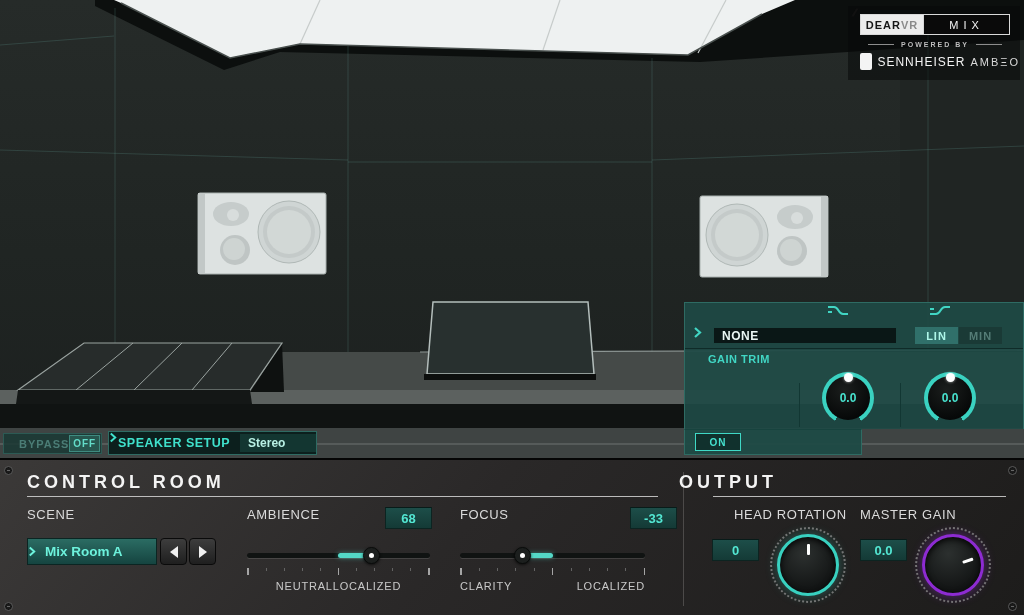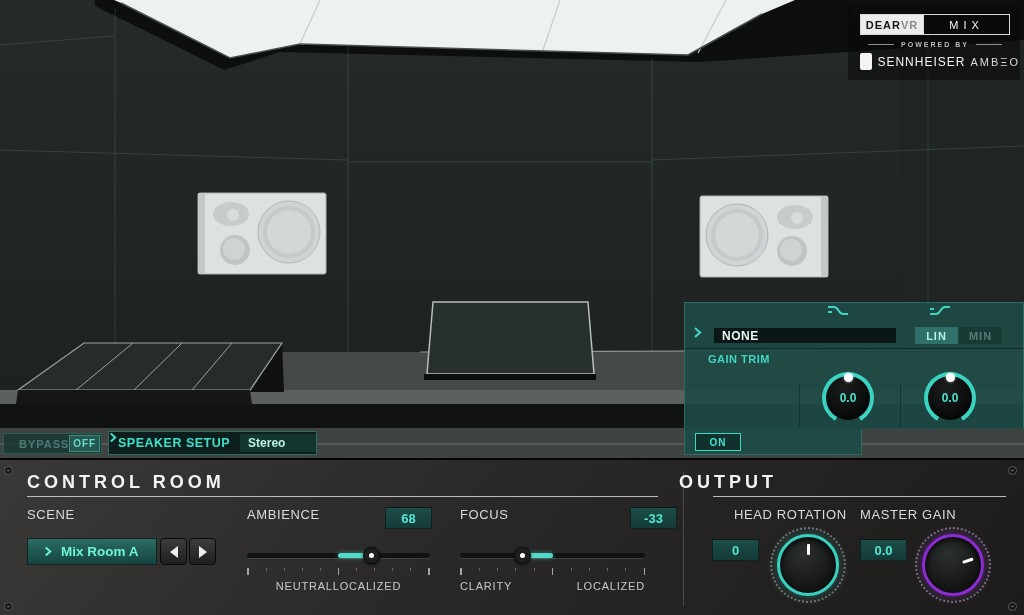--- a/index.html
+++ b/index.html
@@ -58,21 +58,21 @@
 
   
   .bottom-panel { position:absolute; left:0; top:458px; width:1024px; height:157px; background:linear-gradient(130deg,#3b3938 0%, #2a2828 45%, #1d1c1b 100%); border-top:2px solid #050505; }
   .screw { position:absolute; width:9px; height:9px; border-radius:50%; background:#1d1d1d; border:1px solid #5a5a5a; box-shadow:inset 0 0 2px #000; }
   .screw::after { content:""; position:absolute; left:2px; top:3px; width:3px; height:1px; background:#666; }
   .divider-v { position:absolute; left:683px; top:12px; width:1px; height:134px; background:#4c4a49; }
   .sec-title { position:absolute; top:12px; font-size:18px; font-weight:bold; color:#f4f4f4; letter-spacing:4px; white-space:nowrap; }
   .sec-rule { position:absolute; top:36px; height:1px; background:#d6d6d6; opacity:0.85; }
   .fld-label { position:absolute; top:47px; font-size:13px; color:#dadada; letter-spacing:0.6px; white-space:nowrap; }
   .vbox { position:absolute; width:47px; height:22px; background:linear-gradient(180deg,#1d4e49,#143a36); border:1px solid #0c2421; border-top-color:#081b19; color:#53e7d3; font-size:13px; font-weight:bold; display:flex; align-items:center; justify-content:center; }
-  .scene-dd { position:absolute; left:27px; top:78px; width:130px; height:27px; background:linear-gradient(180deg,#2b6c63,#154440); border:1px solid #0b2522; display:flex; align-items:center; gap:9px; padding-left:16px; }
+  .scene-dd { position:absolute; left:27px; top:78px; width:130px; height:27px; background:linear-gradient(180deg,#2b6c63,#154440); border:1px solid #0b2522; display:flex; align-items:center; gap:9px; padding-left:0; }
   .scene-dd-text { color:#6df2dc; font-size:13.5px; font-weight:bold; white-space:nowrap; }
   .nav-btn { position:absolute; top:78px; width:27px; height:27px; background:linear-gradient(180deg,#3d3d3d,#1f1f1f); border:1px solid #0a0a0a; border-radius:4px; display:flex; align-items:center; justify-content:center; }
   .tri-left { width:0; height:0; border-top:6px solid transparent; border-bottom:6px solid transparent; border-right:8px solid #f0f0f0; }
   .tri-right { width:0; height:0; border-top:6px solid transparent; border-bottom:6px solid transparent; border-left:8px solid #f0f0f0; }
   .slider { position:absolute; top:88px; height:16px; }
   .slider .track { position:absolute; left:0; top:5px; width:100%; height:5px; background:#101312; border-radius:3px; box-shadow:0 1px 0 rgba(255,255,255,.12); }
   .slider .fill { position:absolute; top:5px; height:5px; background:#54d8c7; border-radius:3px; box-shadow:0 0 5px rgba(84,216,199,.5); }
   .slider .handle { position:absolute; top:-1px; width:17px; height:17px; border-radius:50%; background:radial-gradient(circle at 40% 35%, #35393 8, #181b1a 70%); background-color:#1c1f1e; border:1px solid #090b0a; box-shadow:0 1px 3px rgba(0,0,0,.7); }
   .slider .handle::after { content:""; position:absolute; left:5px; top:5px; width:5px; height:5px; border-radius:50%; background:#fff; }
   .ticks { position:absolute; top:108px; display:flex; justify-content:space-between; align-items:flex-start; }

